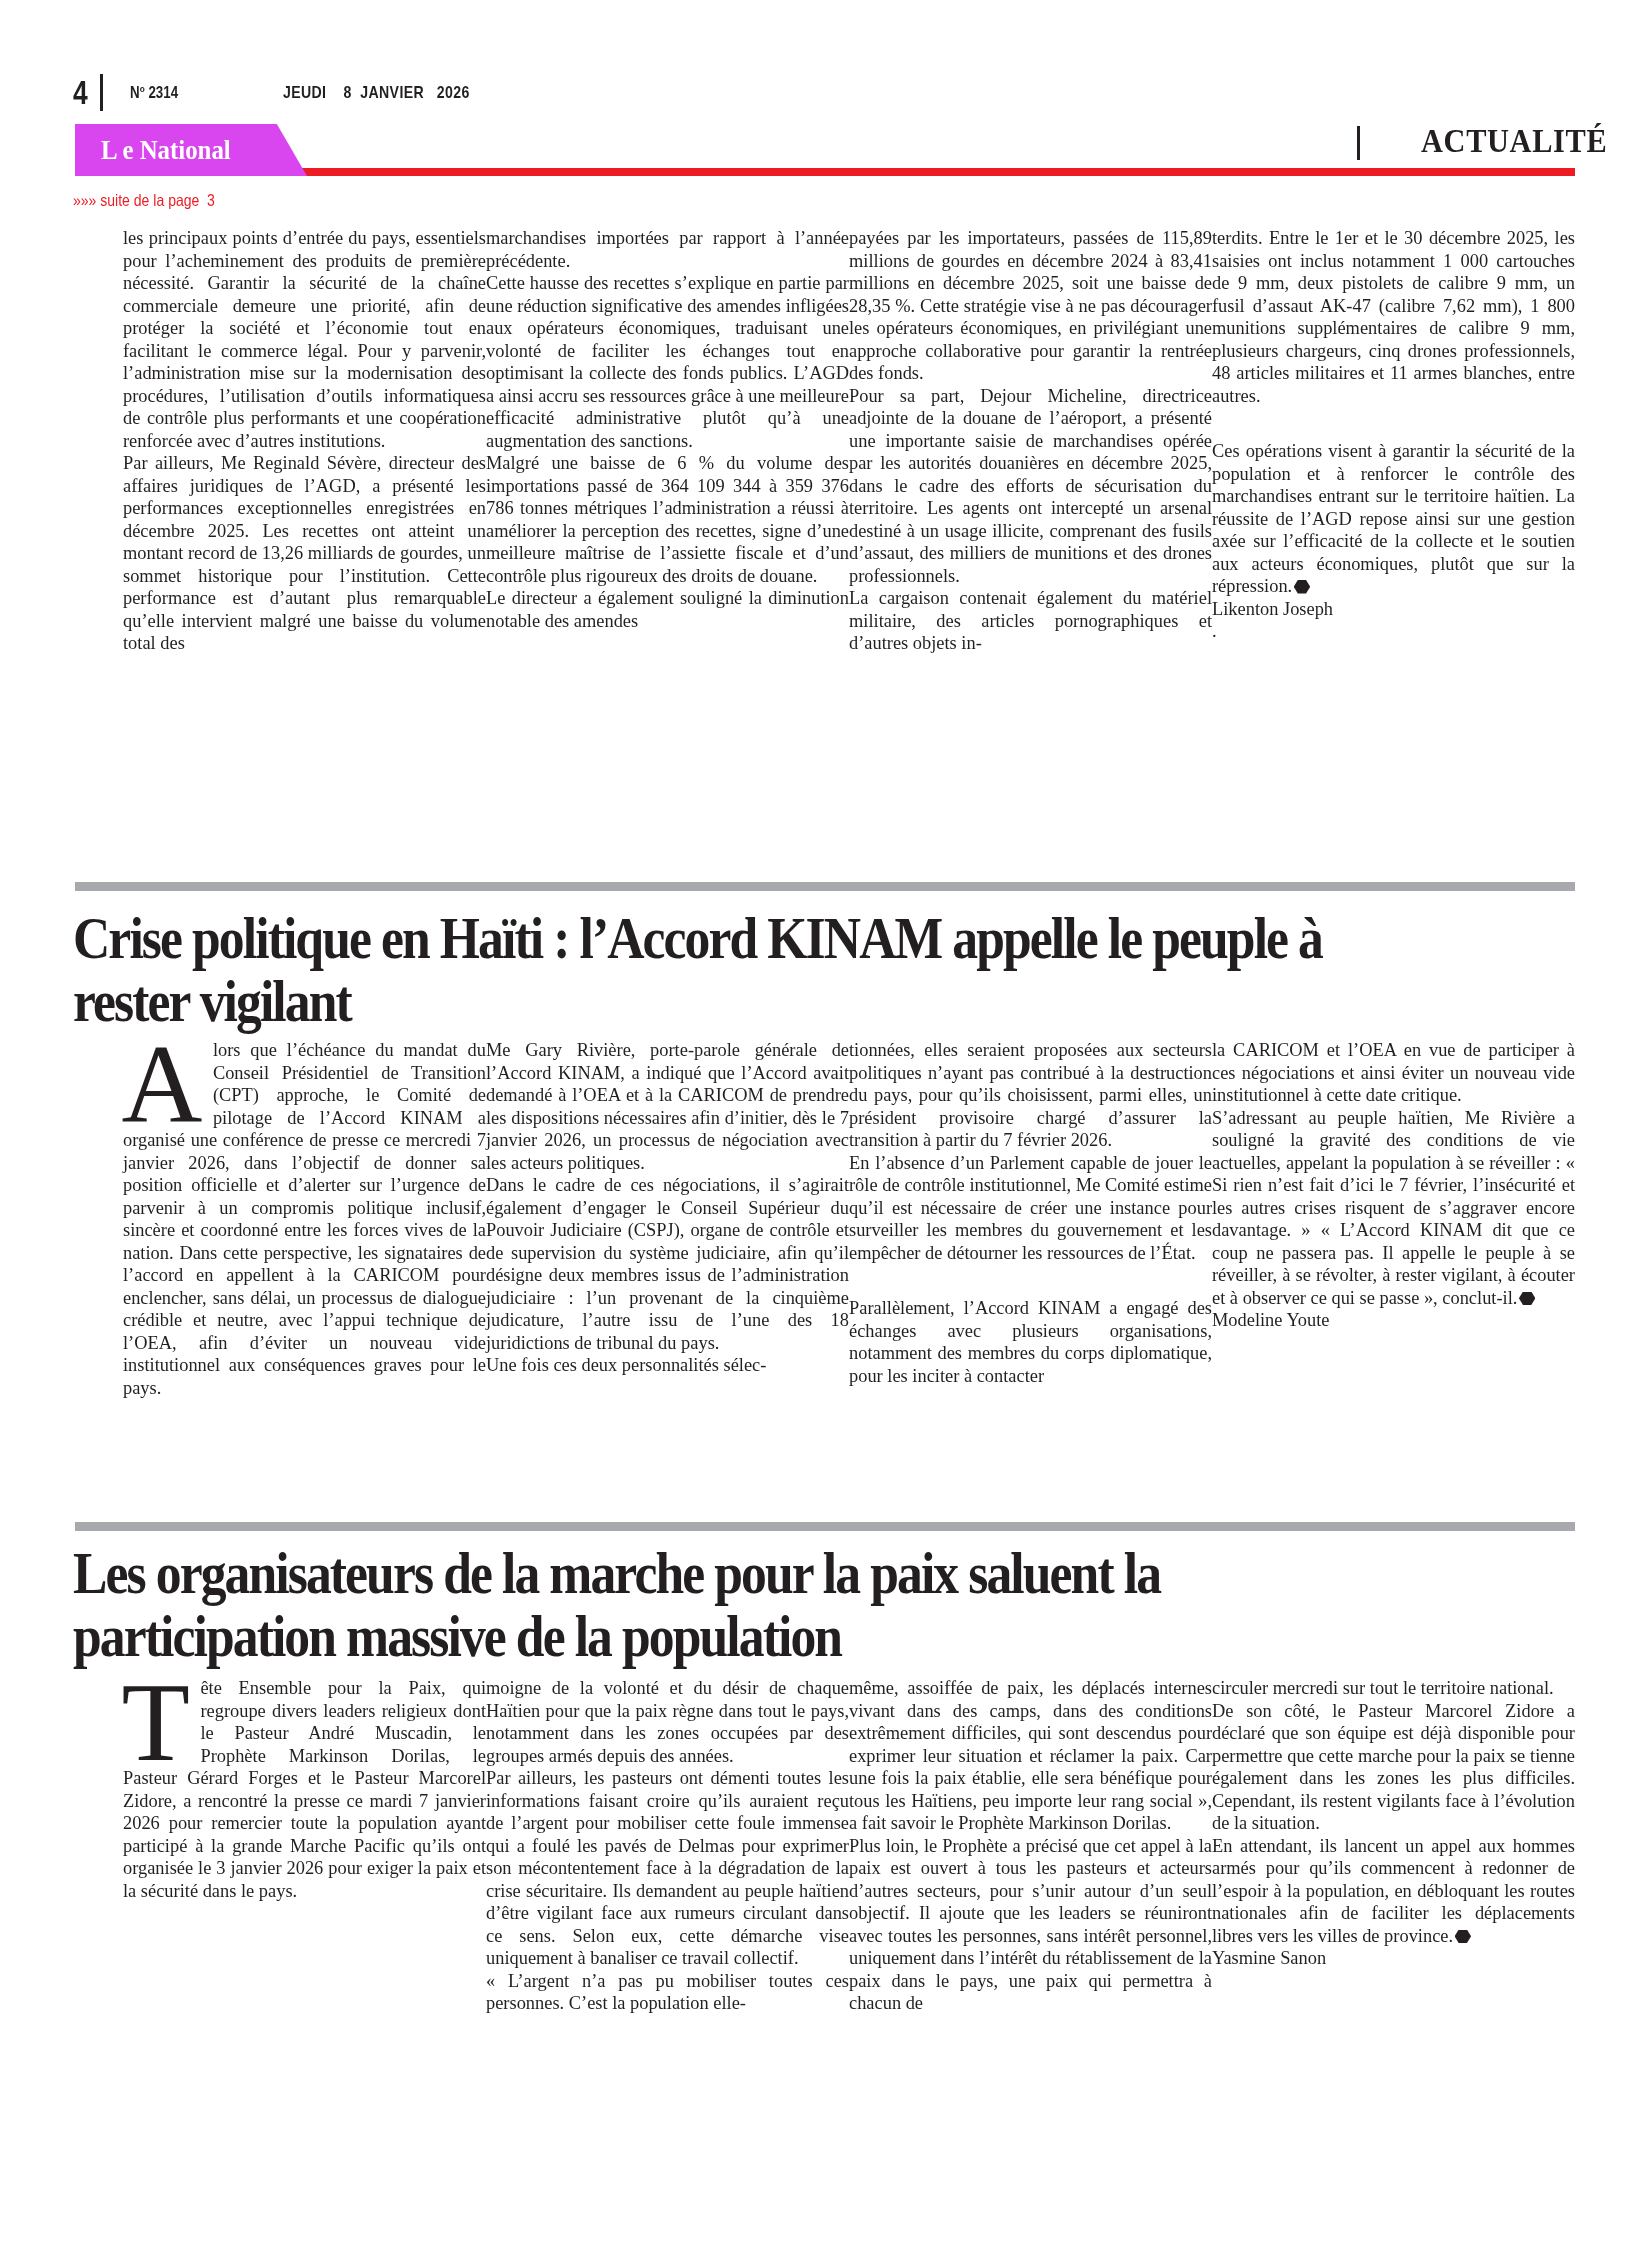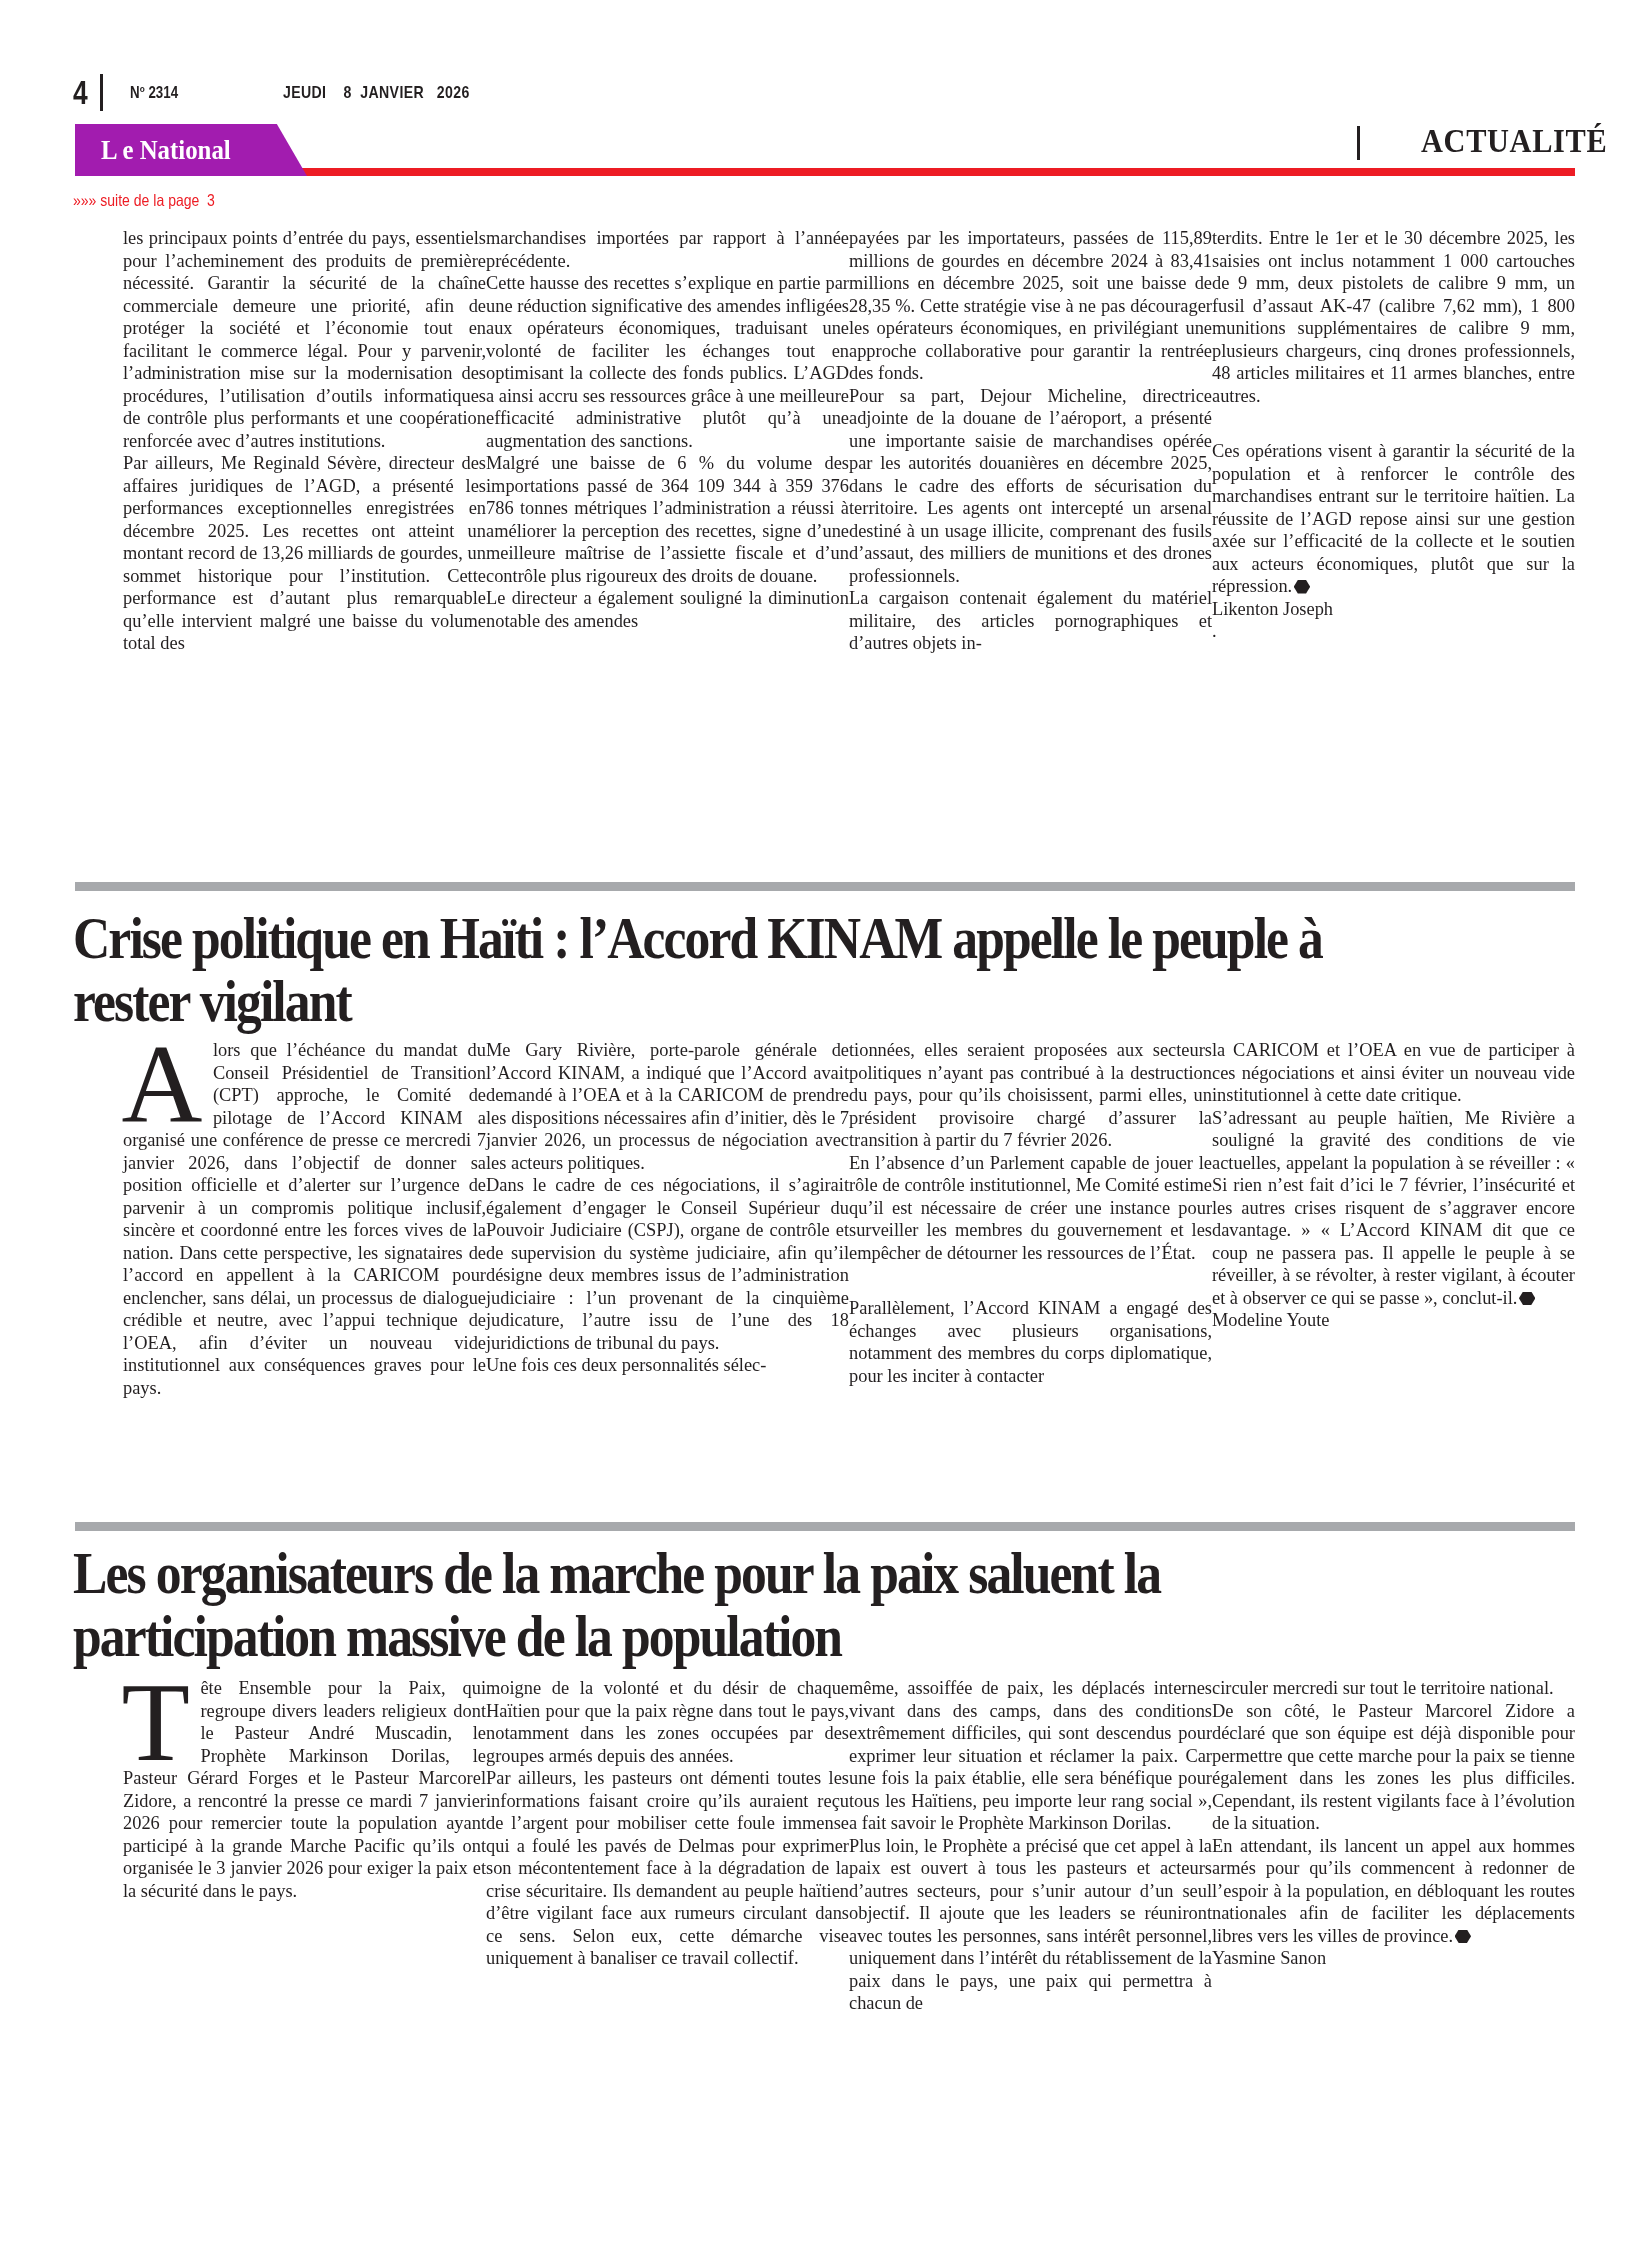--- a/index.html
+++ b/index.html
@@ -44,21 +44,21 @@
 
 <div class="folio">
   <span class="page-num">4</span>
   <span class="folio-bar"></span>
   <span class="issue"><span>N</span><sup>o</sup> <span>2314</span></span>
   <span class="date">JEUDI    8  JANVIER   2026</span>
 </div>
 
 <div class="band">
   <div class="band-red-strip" style="background: rgb(237, 28, 36);"></div>
-  <div class="band-logo" style="background: #a21caf;">
+  <div class="band-logo" style="background: #d946ef;">
     <span>L e National</span>
   </div>
   <div class="band-divider"></div>
   <div class="band-section">ACTUALITÉ</div>
 </div>
 
 <div class="continued" style="color: rgb(237, 28, 36);">»»» suite de la page  3</div>
 
 <div class="cols" style="top:227px;">
   <div class="col">
@@ -121,20 +121,21 @@
 </div>
 
 <div class="cols" style="top:1677px;">
   <div class="col">
     <span class="dropcap">T</span>
     <p>ête Ensemble pour la Paix, qui regroupe divers leaders religieux dont le Pasteur André Muscadin, le Prophète Markinson Dorilas, le Pasteur Gérard Forges et le Pasteur Marcorel Zidore, a rencontré la presse ce mardi 7 janvier 2026 pour remercier toute la population ayant participé à la grande Marche Pacific qu’ils ont organisée le 3 janvier 2026 pour exiger la paix et la sécurité dans le pays.</p>
   </div>
   <div class="col">
     <p>moigne de la volonté et du désir de chaque Haïtien pour que la paix règne dans tout le pays, notamment dans les zones occupées par des groupes armés depuis des années.</p>
     <p>Par ailleurs, les pasteurs ont démenti toutes les informations faisant croire qu’ils auraient reçu de l’argent pour mobiliser cette foule immense qui a foulé les pavés de Delmas pour exprimer son mécontentement face à la dégradation de la crise sécuritaire. Ils demandent au peuple haïtien d’être vigilant face aux rumeurs circulant dans ce sens. Selon eux, cette démarche vise uniquement à banaliser ce travail collectif.</p>
+    <p>« L’argent n’a pas pu mobiliser toutes ces personnes. C’est la population elle-</p>
   </div>
   <div class="col">
     <p>même, assoiffée de paix, les déplacés internes vivant dans des camps, dans des conditions extrêmement difficiles, qui sont descendus pour exprimer leur situation et réclamer la paix. Car une fois la paix établie, elle sera bénéfique pour tous les Haïtiens, peu importe leur rang social », a fait savoir le Prophète Markinson Dorilas.</p>
     <p>Plus loin, le Prophète a précisé que cet appel à la paix est ouvert à tous les pasteurs et acteurs d’autres secteurs, pour s’unir autour d’un seul objectif. Il ajoute que les leaders se réuniront avec toutes les personnes, sans intérêt personnel, uniquement dans l’intérêt du rétablissement de la paix dans le pays, une paix qui permettra à chacun de</p>
   </div>
   <div class="col">
     <p>circuler mercredi sur tout le territoire national.</p>
     <p>De son côté, le Pasteur Marcorel Zidore a déclaré que son équipe est déjà disponible pour permettre que cette marche pour la paix se tienne également dans les zones les plus difficiles. Cependant, ils restent vigilants face à l’évolution de la situation.</p>
     <p><span>En attendant, ils lancent un appel aux hommes armés pour qu’ils commencent à redonner de l’espoir à la population, en débloquant les routes nationales afin de faciliter les déplacements libres vers les villes de province.</span><span class="endmark"></span></p>
     <p class="byline">Yasmine Sanon</p>

